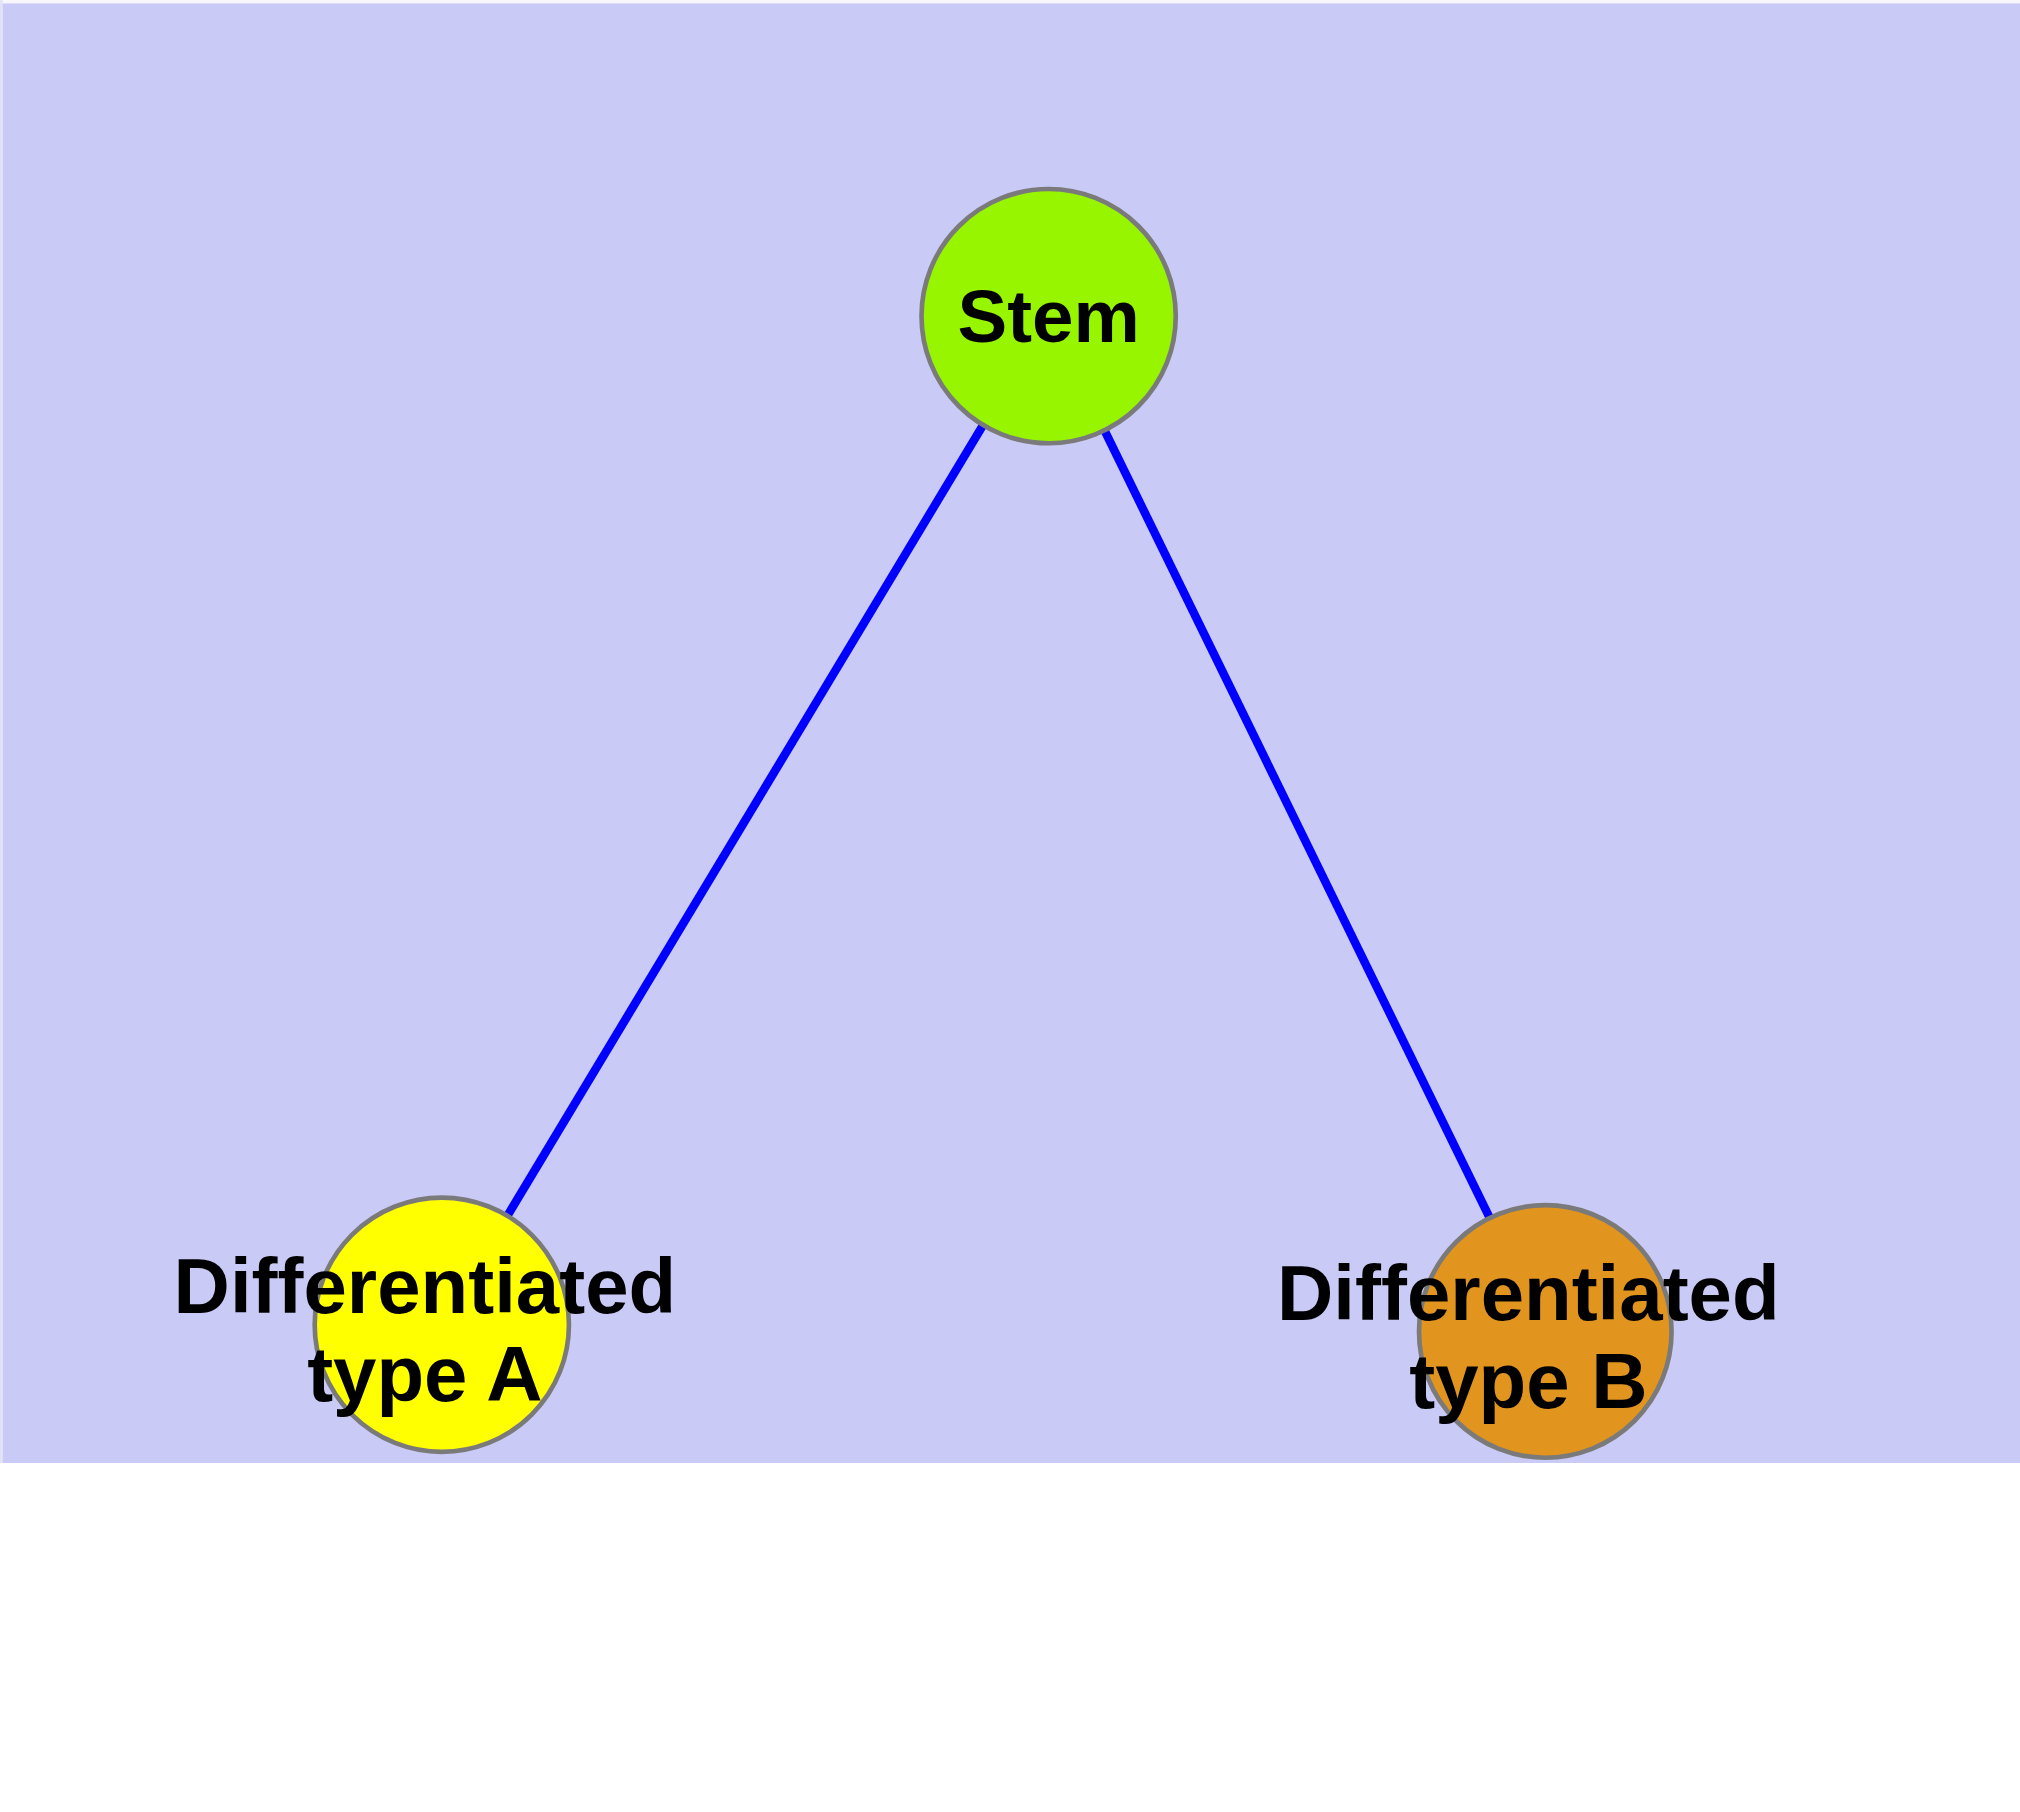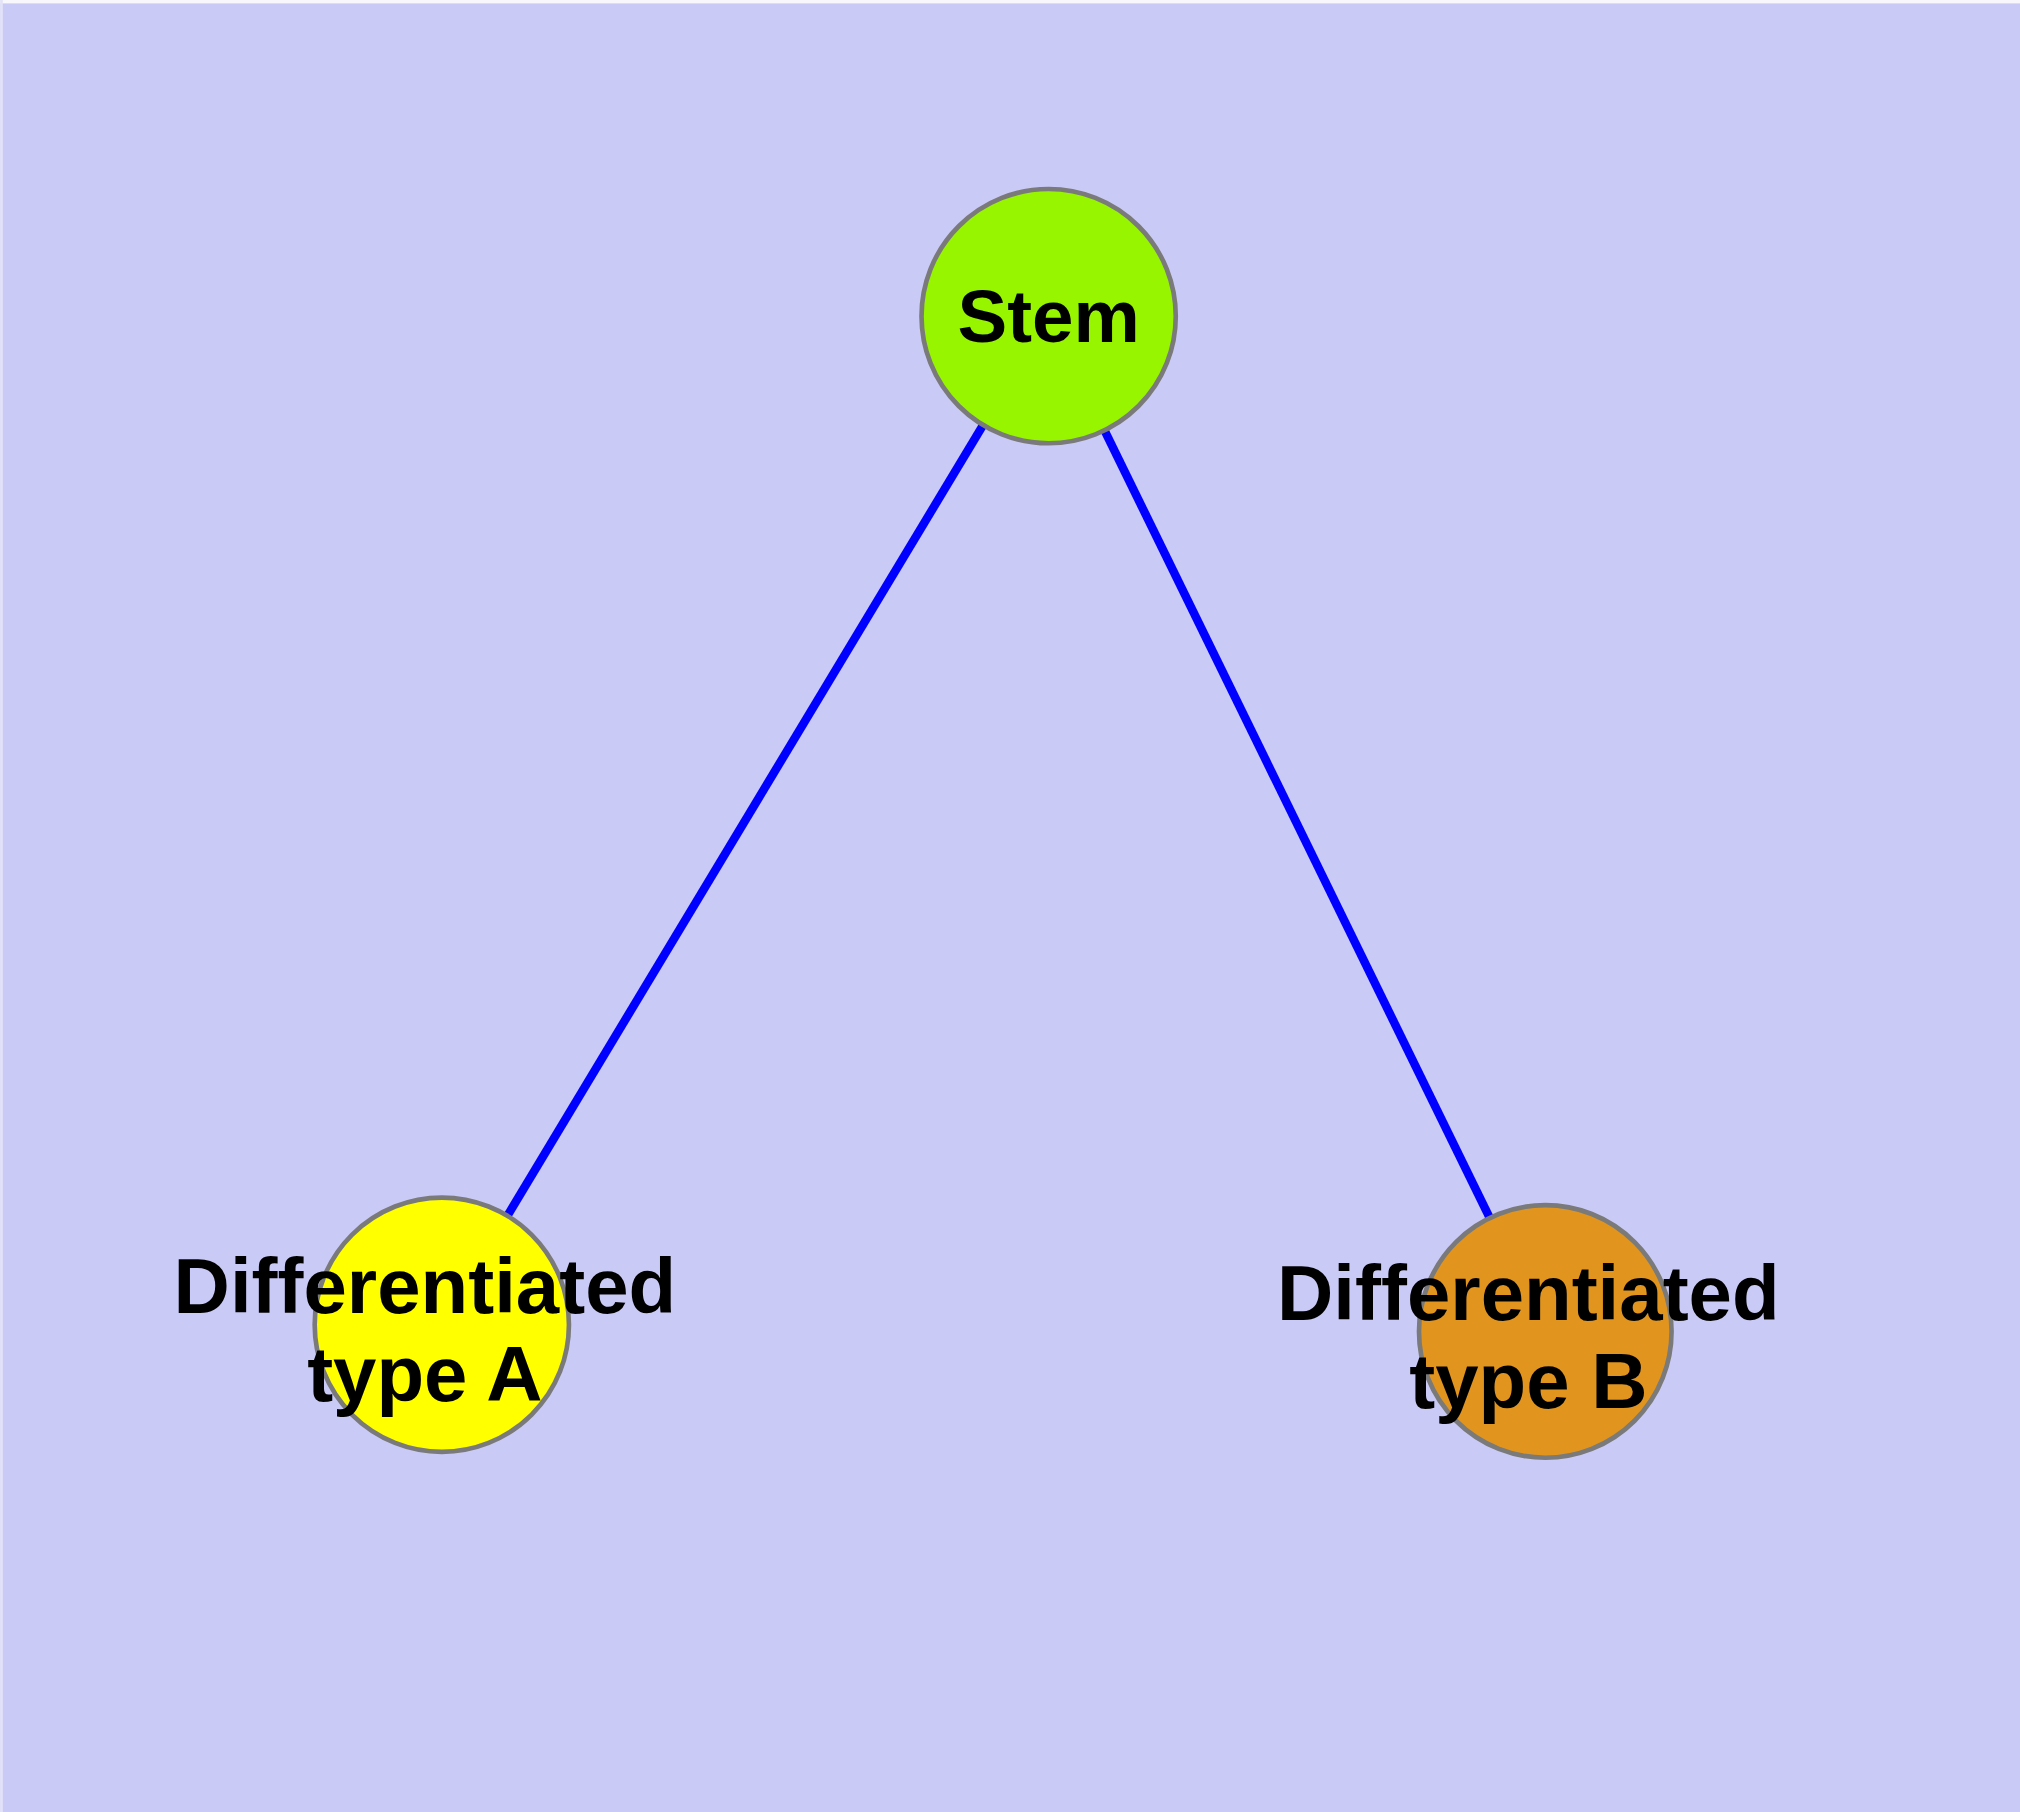--- a/index.html
+++ b/index.html
@@ -3,21 +3,21 @@
 <meta charset="utf-8">
 <style>
   html, body {
     margin: 0;
     padding: 0;
     background: #ffffff;
   }
   .stage {
     position: relative;
     width: 2021px;
-    height: 1812px;
+    height: 1463px;
     overflow: hidden;
   }
   svg { display: block; }
   .edge {
     stroke-width: 10px;
     stroke-linecap: butt;
     fill: none;
   }
   .node-circle {
     stroke-width: 5.5px;

